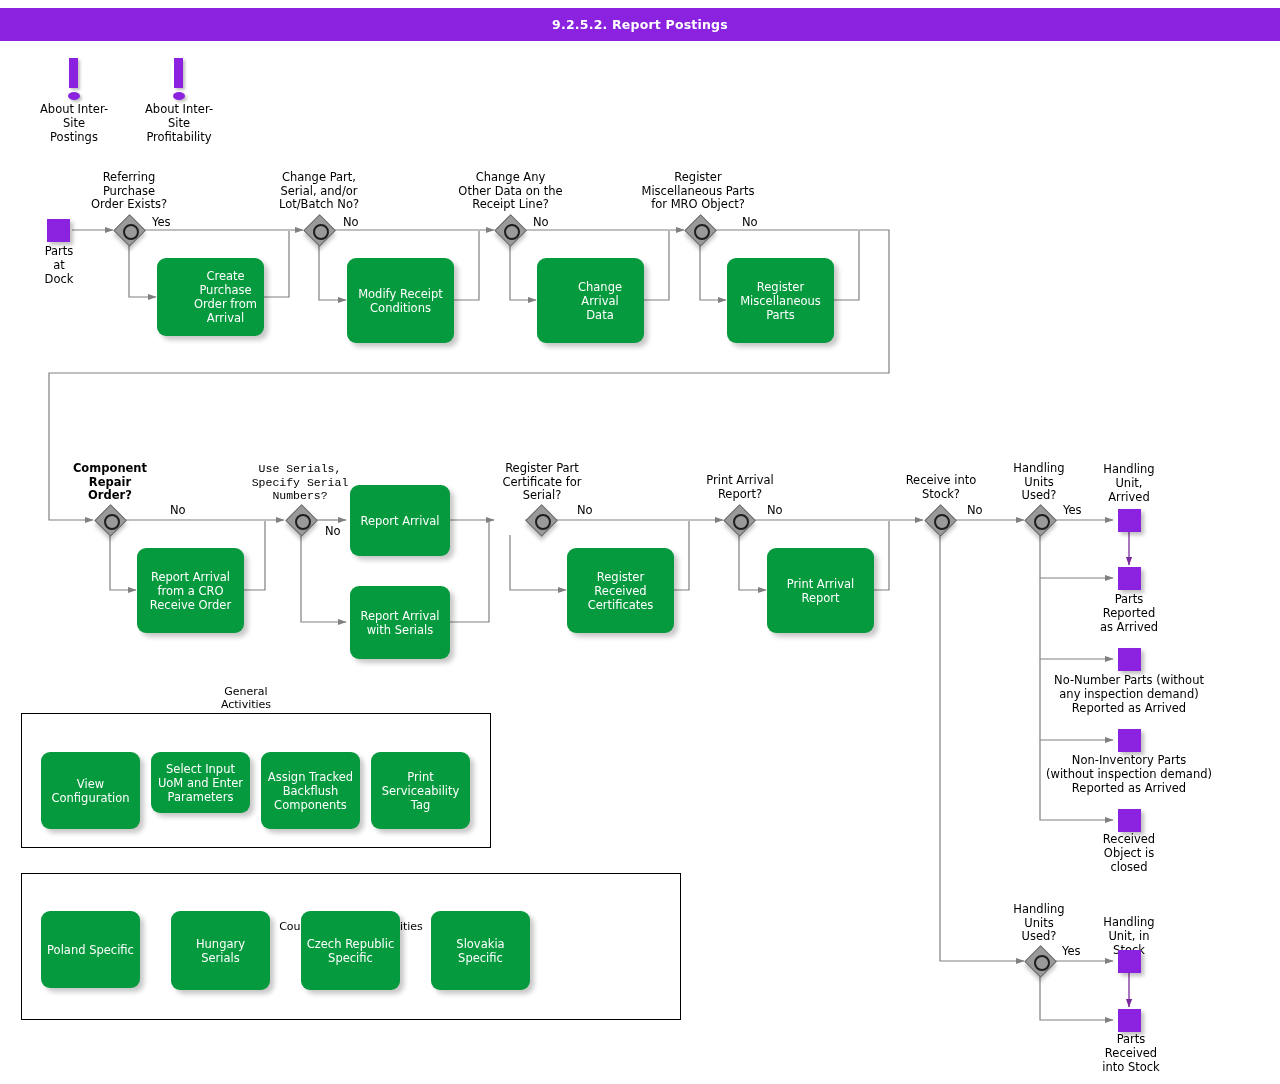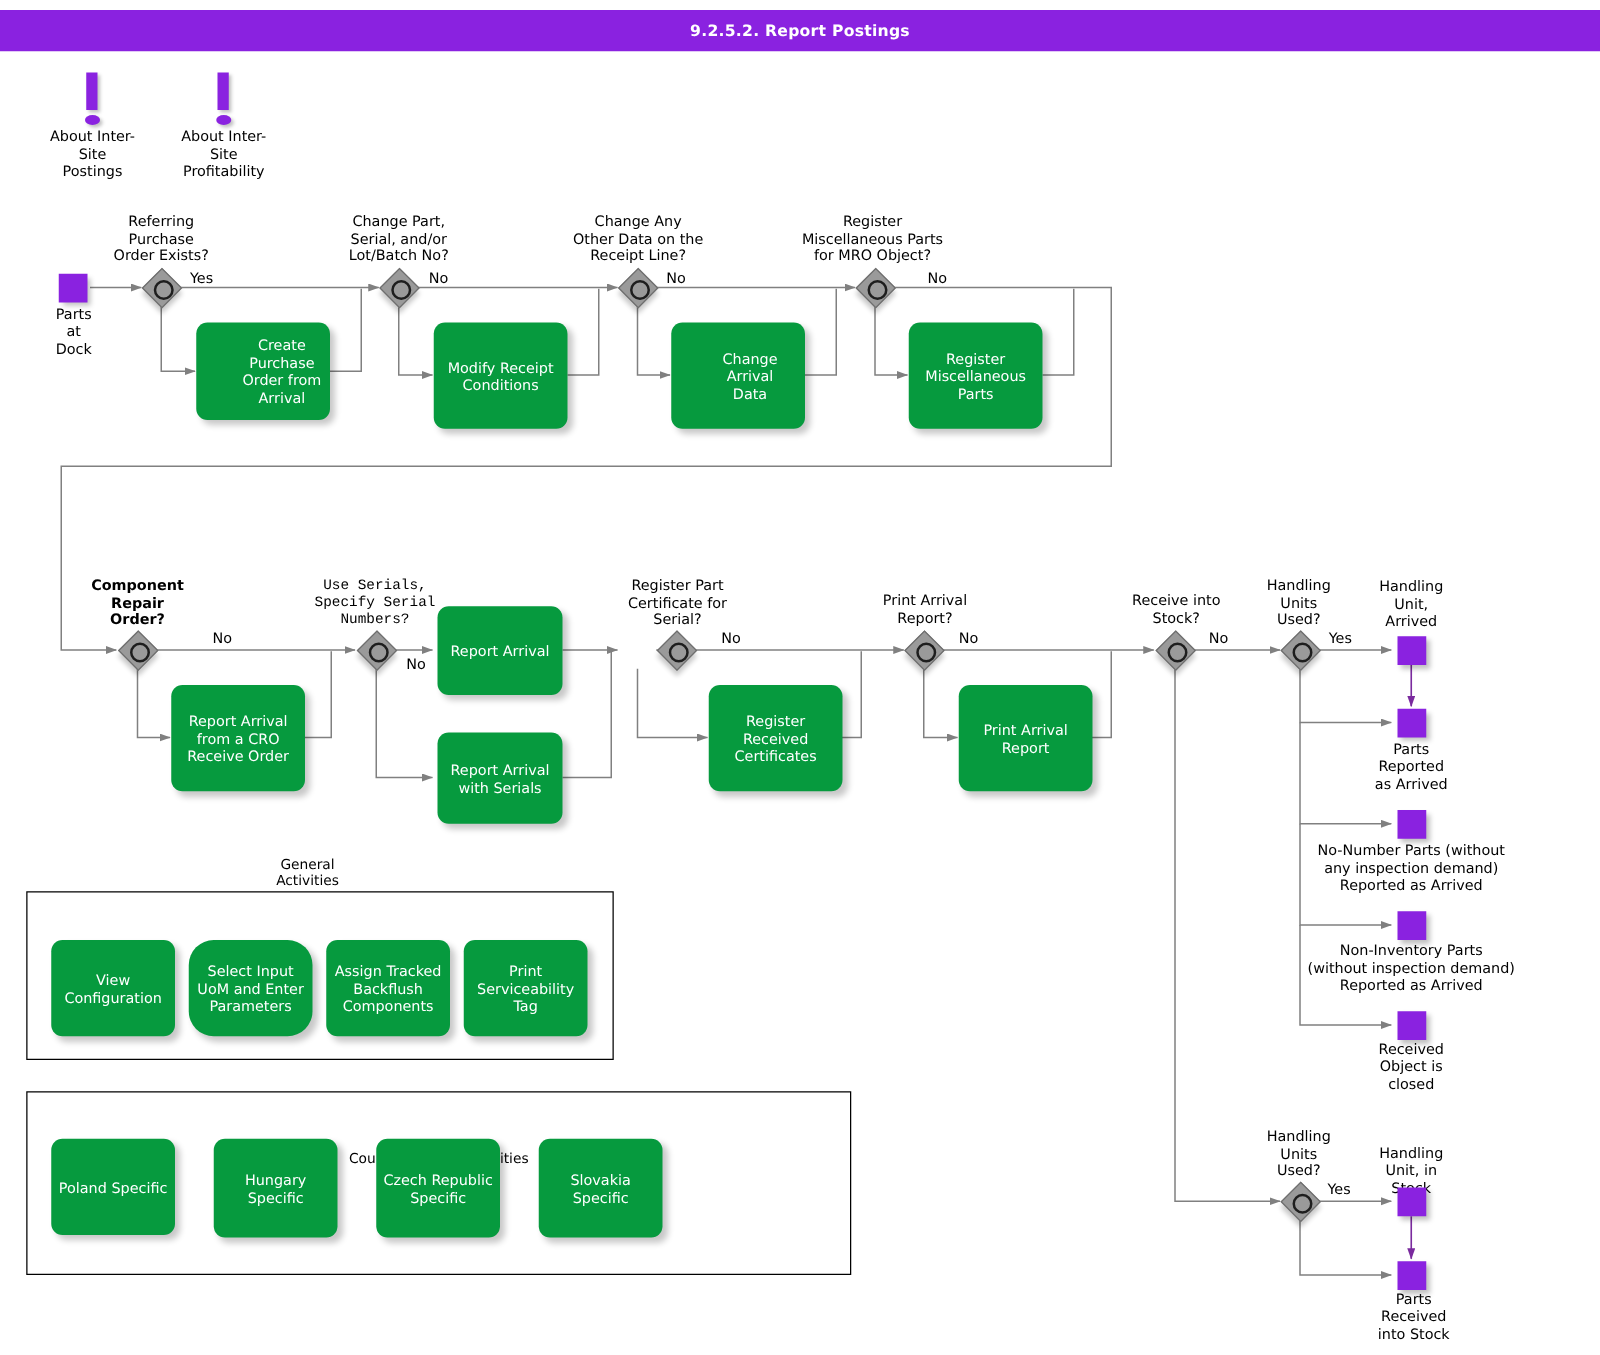--- a/index.html
+++ b/index.html
@@ -264,24 +264,24 @@
 
   <div class="evlabel" style="left:1085px;top:915px;width:88px;">Handling<br>Unit, in<br>Stock</div>
   <div class="event" style="left:1118px;top:950px;"></div>
 
   <div class="event" style="left:1118px;top:1009px;"></div>
   <div class="evlabel" style="left:1085px;top:1032px;width:92px;">Parts<br>Received<br>into Stock</div>
 
   <div class="grouptitle" style="left:196px;top:685px;width:100px;">General<br>Activities</div>
   <div class="group" style="left:21px;top:713px;width:470px;height:135px;"></div>
   <div class="task" style="left:41px;top:752px;width:99px;height:77px;">View<br>Configuration</div>
-  <div class="task" style="left:151px;top:752px;width:99px;height:77px;border-radius:20px;">Select Input<br>UoM and Enter<br>Parameters</div>
+  <div class="task" style="left:151px;top:752px;width:99px;height:61px;">Select Input<br>UoM and Enter<br>Parameters</div>
   <div class="task" style="left:261px;top:752px;width:99px;height:77px;">Assign Tracked<br>Backflush<br>Components</div>
   <div class="task" style="left:371px;top:752px;width:99px;height:77px;">Print<br>Serviceability<br>Tag</div>
 
   <div class="group" style="left:21px;top:873px;width:660px;height:147px;"></div>
   <div class="grouptitle" style="left:251px;top:920px;width:200px;">Country Specific Activities</div>
   <div class="task" style="left:41px;top:911px;width:99px;height:77px;">Poland Specific</div>
-  <div class="task" style="left:171px;top:911px;width:99px;height:79px;">Hungary Specific</div>
+  <div class="task" style="left:171px;top:911px;width:99px;height:79px;">Hungary Serials</div>
   <div class="task" style="left:301px;top:911px;width:99px;height:79px;">Czech Republic<br>Specific</div>
   <div class="task" style="left:431px;top:911px;width:99px;height:79px;">Slovakia<br>Specific</div>
 
 </div>
 
 </body></html>

